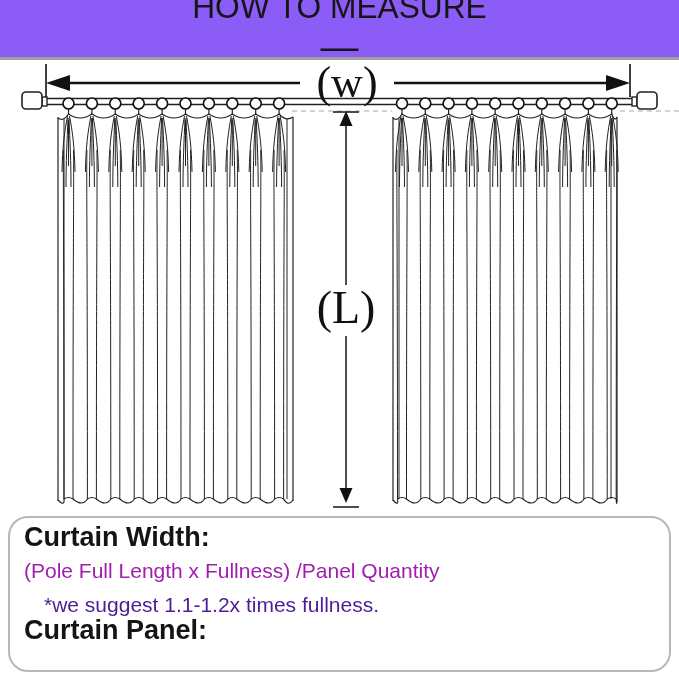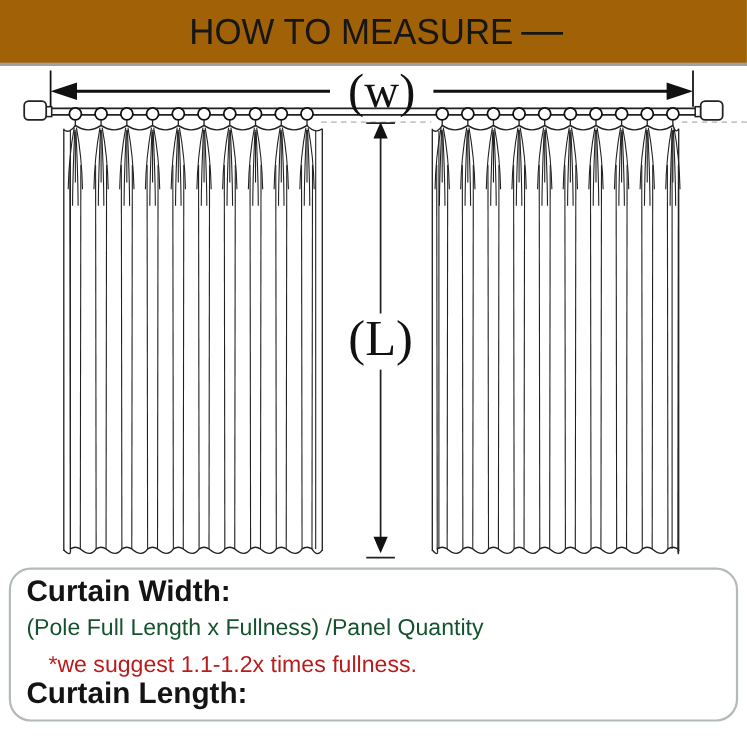--- a/index.html
+++ b/index.html
@@ -1,37 +1,37 @@
 <!DOCTYPE html>
 <html><head>
 <meta charset="utf-8">
 <style>
   html,body{margin:0;padding:0;}
   body{
     width:679px;height:679px;background:#ffffff;position:relative;overflow:hidden;
     font-family:"Liberation Sans", sans-serif;
   }
   .header{
-    box-sizing:border-box;width:679px;height:60px;background:#a16207;
+    box-sizing:border-box;width:679px;height:60px;background:#8b5cf6;
     border-bottom:3px solid #a0a0a0;
     display:flex;align-items:center;justify-content:center;
-    color:#161616;white-space:nowrap;
+    color:#161616;white-space:nowrap;flex-direction:column;
   }
   .header .caps{font-size:33px;letter-spacing:0px;transform:scaleX(.96);display:inline-block;}
   .header .dash{font-size:38px;margin:0 1px;}
   .header .rest{font-size:40px;}
   #diagram-svg{display:block;}
   .info-box{
-    box-sizing:border-box;position:absolute;left:8px;top:516px;width:663px;height:140px;
+    box-sizing:border-box;position:absolute;left:8px;top:516px;width:663px;height:156px;
     border:2px solid #b2bcb4;border-radius:20px;background:#ffffff;
   }
   .ib-line{position:absolute;left:14px;white-space:nowrap;}
   .ib-heading{font-size:27px;font-weight:600;color:#141414;}
-  .ib-body{font-size:21px;color:#14532d;}
-  .ib-note{font-size:21px;color:#b91c1c;left:34px;}
+  .ib-body{font-size:21px;color:#a21caf;}
+  .ib-note{font-size:21px;color:#4c1d95;left:34px;}
 </style>
 </head>
 <body>
 
 <div class="header">
   <span class="caps">HOW TO MEASURE</span>
     <span class="dash">—</span>
 </div>
 
 <svg id="diagram-svg" width="679" height="456" viewBox="0 60 679 456" xmlns="http://www.w3.org/2000/svg">
@@ -254,14 +254,14 @@
       </g>
     </g>
   <text x="347" y="97" text-anchor="middle" font-family="Liberation Serif, serif" font-size="44" fill="#111">(w)</text>
   <text x="346" y="323" text-anchor="middle" font-family="Liberation Serif, serif" font-size="46" fill="#111">(L)</text>
 </svg>
 
 <div class="info-box">
   <div class="ib-line ib-heading" style="top:4px">Curtain Width:</div>
   <div class="ib-line ib-body" style="top:41px">(Pole Full Length x Fullness) /Panel Quantity</div>
   <div class="ib-line ib-note" style="top:75px">*we suggest 1.1-1.2x times fullness.</div>
-  <div class="ib-line ib-heading" style="top:97px">Curtain Length:</div>
+  <div class="ib-line ib-heading" style="top:97px">Curtain Panel:</div>
 </div>
 
 </body></html>

